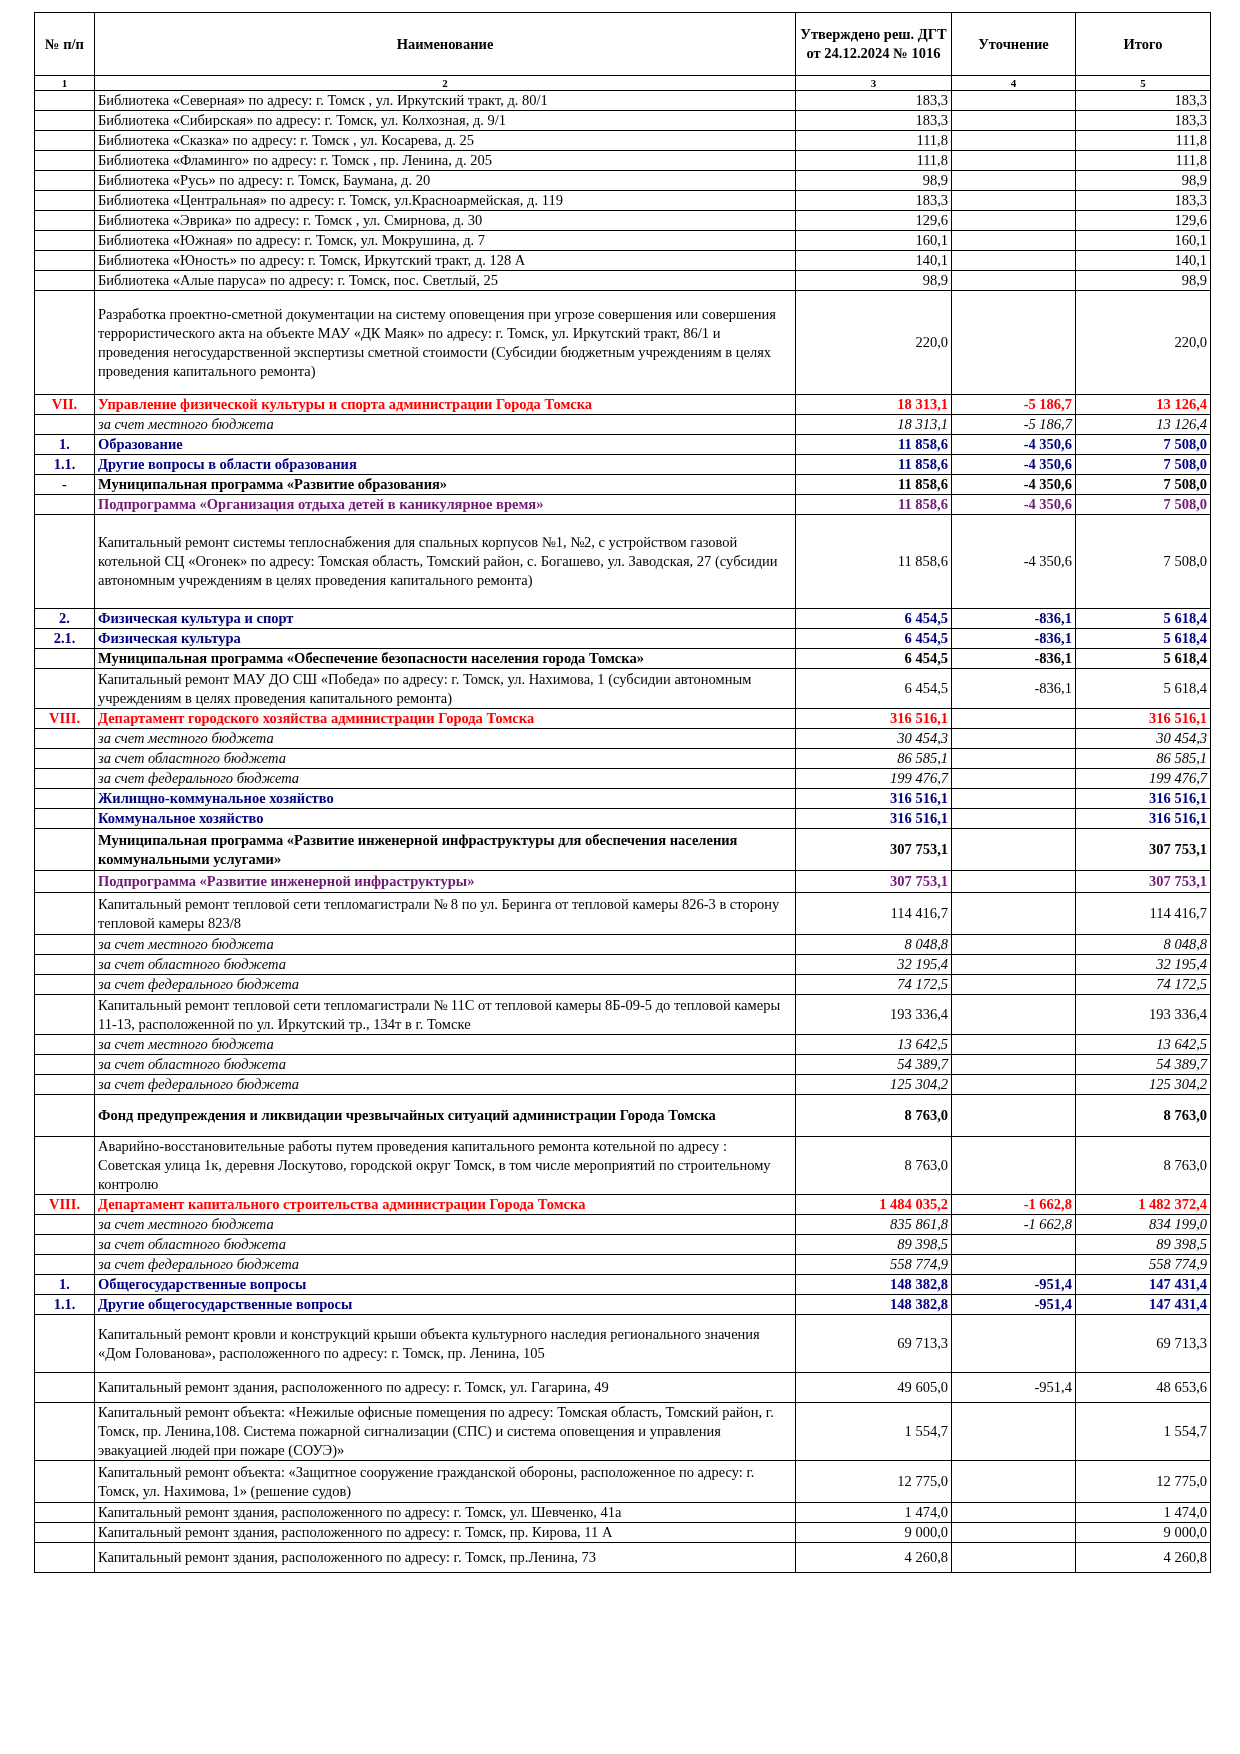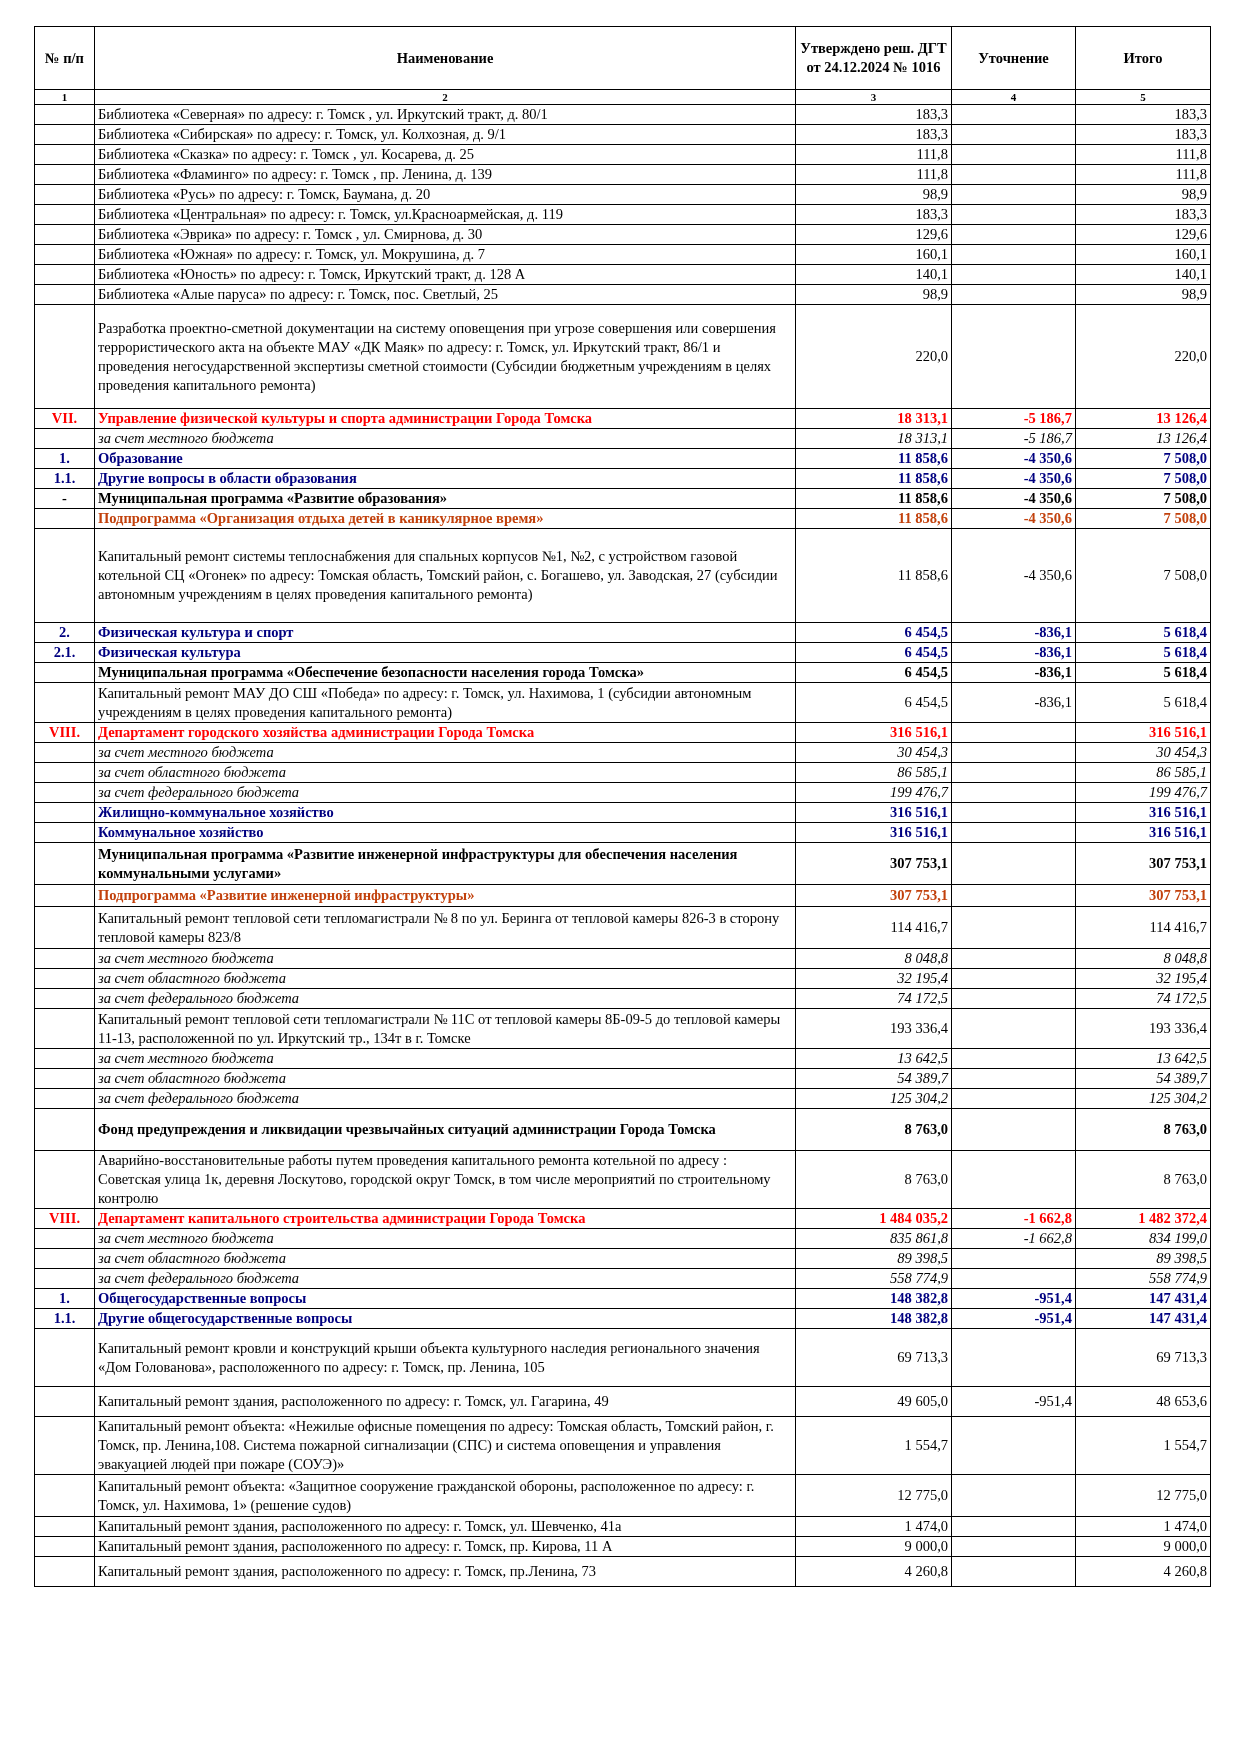--- a/index.html
+++ b/index.html
@@ -1,28 +1,28 @@
 <!DOCTYPE html>
 <html><head>
 <meta charset="utf-8">
 <style>
   html, body { margin: 0; padding: 0; background: #ffffff; }
   body { width: 1240px; height: 1754px; position: relative; font-family: "Liberation Serif", serif; color: #000; }
-  table.budget { position: absolute; left: 34px; top: 26px; width: 1176px; border-collapse: collapse; table-layout: fixed; }
+  table.budget { position: absolute; left: 34px; top: 12px; width: 1176px; border-collapse: collapse; table-layout: fixed; }
   table.budget td, table.budget th { border: 1.5px solid #000; padding: 0 3px; font-size: 14.5px; line-height: 19px; vertical-align: middle; overflow: hidden; }
   col.c1 { width: 60px; } col.c2 { width: 701px; } col.c3 { width: 156px; } col.c4 { width: 124px; } col.c5 { width: 135px; }
   th { font-weight: bold; text-align: center; font-size: 14.5px; }
   tr.head th { height: 62px; }
   tr.idx td { height: 14px; font-size: 11px; line-height: 12px; font-weight: bold; text-align: center; padding: 0; }
   td.num { text-align: center; }
   td.v { text-align: right; padding-right: 3px; }
   .plain td.name { font-weight: normal; }
   .red td { color: #ff0000; font-weight: bold; }
   .navy td { color: #000080; font-weight: bold; }
-  .blue td { color: #c2410c; font-weight: bold; }
+  .blue td { color: #701a75; font-weight: bold; }
   .bold td { font-weight: bold; }
   .ital td { font-style: italic; }
   td.top { vertical-align: top; }
   td.name { text-align: left; }
 </style>
 </head>
 <body>
 
 <table class="budget">
   <colgroup>
@@ -65,21 +65,21 @@
       </tr>
       <tr class="plain" style="height: 18px;">
         <td class="num"></td>
         <td class="name">Библиотека «Сказка» по адресу: г. Томск , ул. Косарева, д. 25</td>
         <td class="v">111,8</td>
         <td class="v"></td>
         <td class="v">111,8</td>
       </tr>
       <tr class="plain" style="height: 18px;">
         <td class="num"></td>
-        <td class="name">Библиотека «Фламинго» по адресу: г. Томск , пр. Ленина, д. 139</td>
+        <td class="name">Библиотека «Фламинго» по адресу: г. Томск , пр. Ленина, д. 205</td>
         <td class="v">111,8</td>
         <td class="v"></td>
         <td class="v">111,8</td>
       </tr>
       <tr class="plain" style="height: 18px;">
         <td class="num"></td>
         <td class="name">Библиотека «Русь» по адресу: г. Томск, Баумана, д. 20</td>
         <td class="v">98,9</td>
         <td class="v"></td>
         <td class="v">98,9</td>

